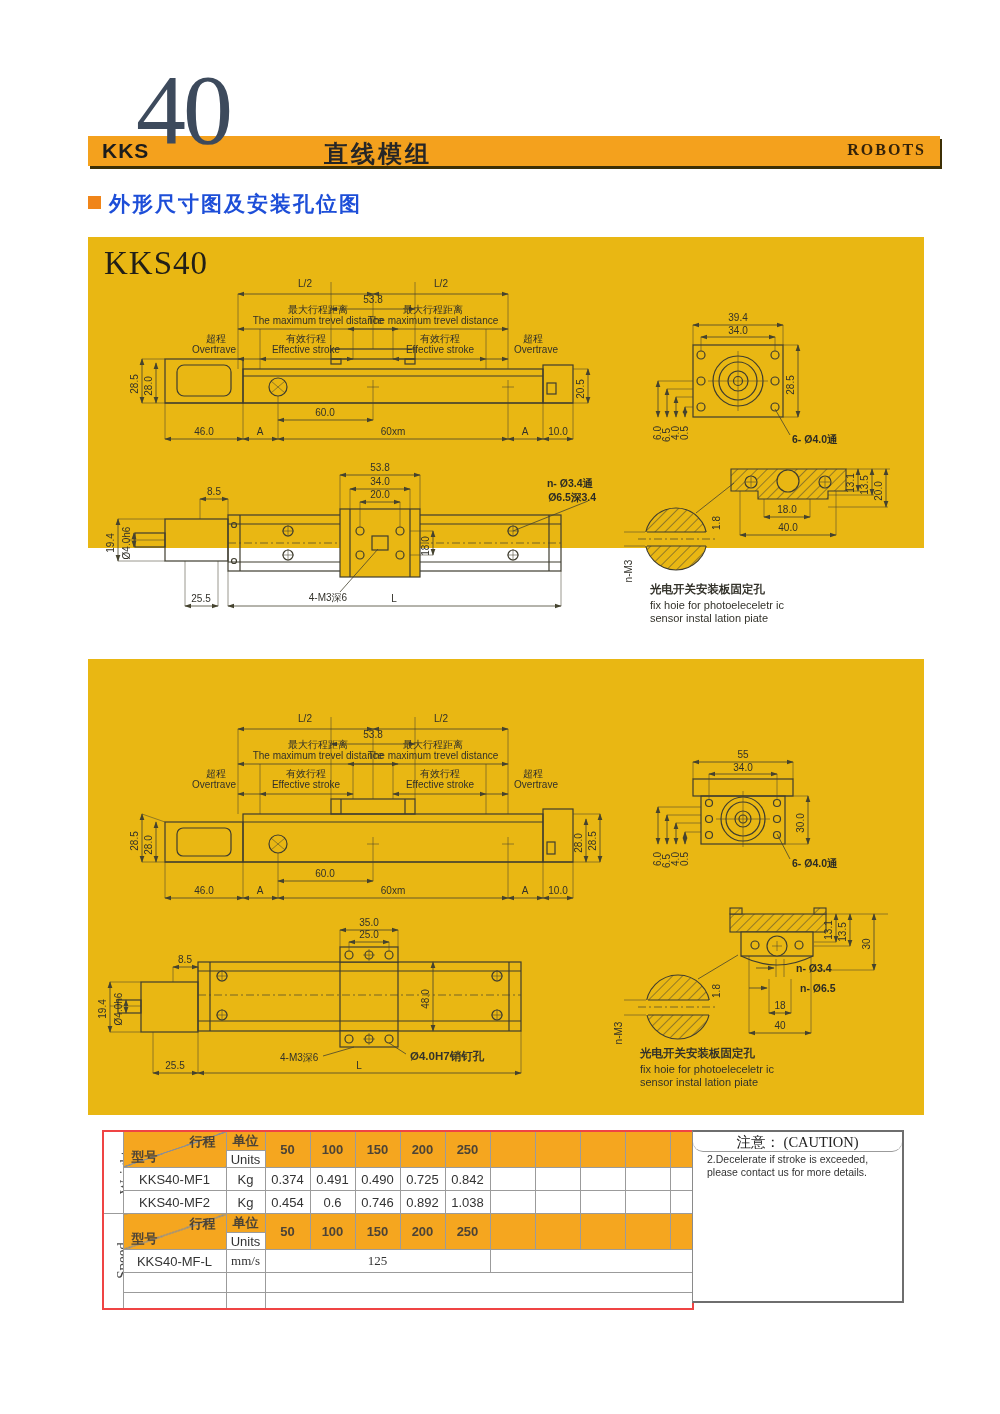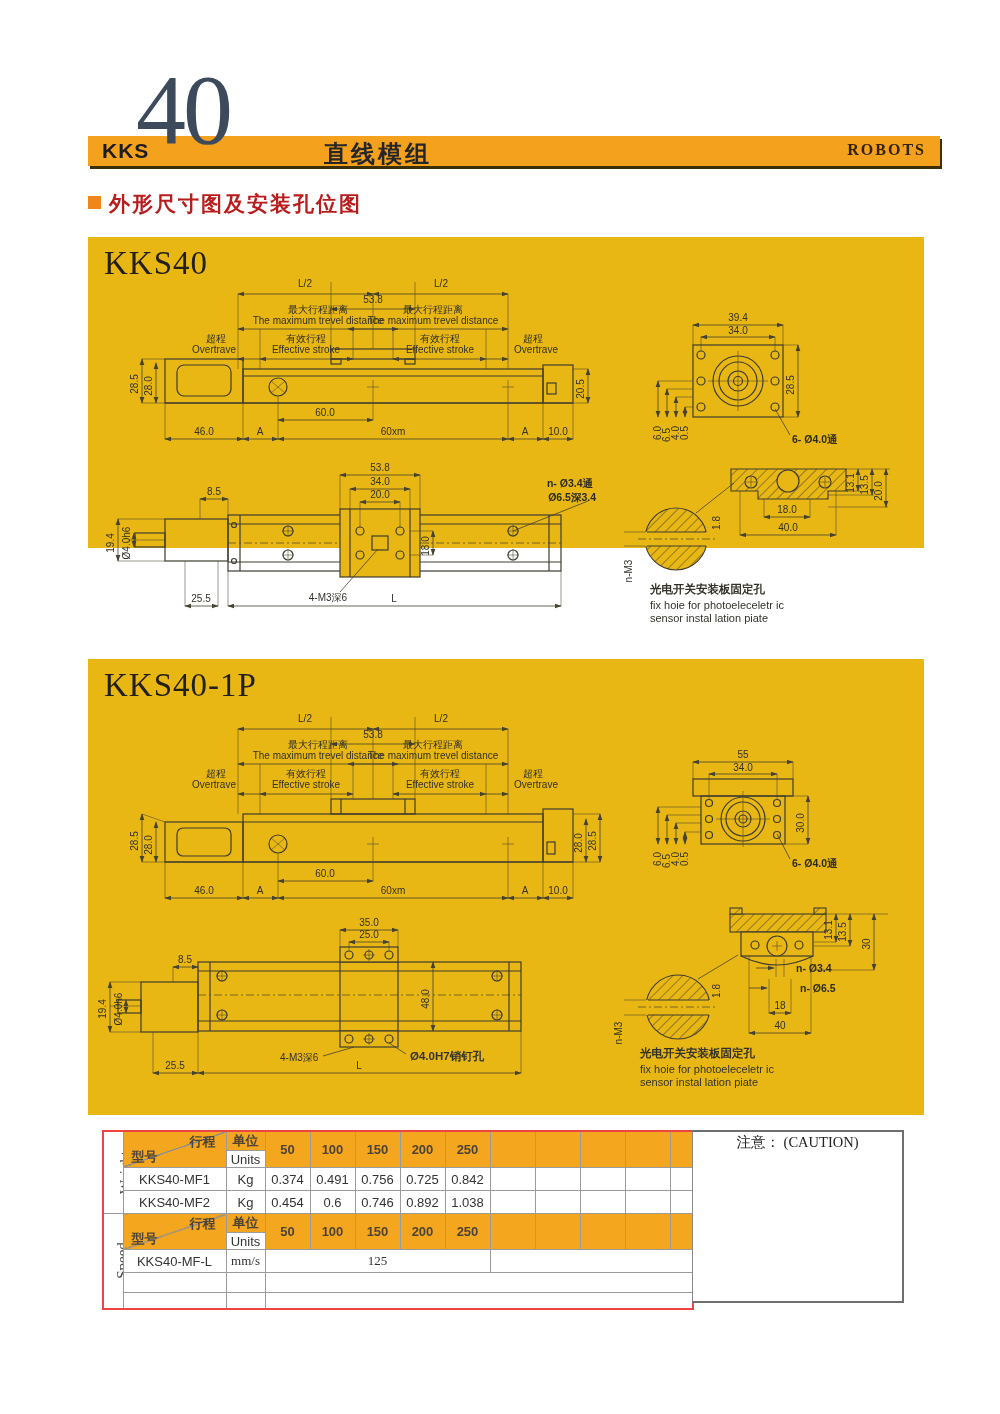--- a/index.html
+++ b/index.html
@@ -9,21 +9,21 @@
   #topbar{position:absolute;left:88px;top:136px;width:852px;height:30px;background:#f4a11d;
           box-shadow:2px 3px 0 #3c2f05;}
   #kks{position:absolute;left:14px;top:3px;font-size:21px;font-weight:600;color:#1c1c1c;letter-spacing:1px;}
   #bignum{position:absolute;left:136px;top:60px;font-family:"Liberation Serif",serif;font-size:100px;
           line-height:1;color:#3d4a5c;letter-spacing:-3px;}
   #product{position:absolute;left:236px;top:2px;font-size:24px;font-weight:bold;color:#262626;letter-spacing:3px;}
   #brand{position:absolute;right:14px;top:5px;font-family:"Liberation Serif",serif;font-size:16px;
          font-weight:bold;color:#33220a;letter-spacing:2px;}
   #sechead{position:absolute;left:88px;top:190px;height:24px;}
   #bullet{position:absolute;left:0;top:6px;width:13px;height:13px;background:#f08519;}
-  #sectitle{position:absolute;left:21px;top:0;font-size:21px;font-weight:bold;color:#b91c1c;letter-spacing:2px;white-space:nowrap;}
+  #sectitle{position:absolute;left:21px;top:0;font-size:21px;font-weight:bold;color:#1d4ed8;letter-spacing:2px;white-space:nowrap;}
   
   .panel{position:absolute;left:88px;width:836px;background:#e9b713;}
   #panel1{top:237px;height:311px;}
   #panel2{top:659px;height:456px;}
   .ptitle{position:absolute;left:16px;top:8px;font-family:"Liberation Serif",serif;font-size:33px;
           color:#221f17;letter-spacing:1px;z-index:2;}
   .draw{position:absolute;left:0;top:0;}
   
   .ol{fill:none;stroke:#3f3d2f;stroke-width:1.2px;}
   .olf{fill:#e9b713;stroke:#3f3d2f;stroke-width:1.2px;}
@@ -330,21 +330,20 @@
         <text class="dt" x="632" y="286" transform="rotate(-90 632 286)">1.8</text>
         <text class="dt" x="544" y="334" transform="rotate(-90 544 334)">n-M3</text>
         <text class="cpb" x="562" y="356">光电开关安装板固定孔</text>
         <text class="cap" x="562" y="372">fix hoie for photoeleceletr ic</text>
         <text class="cap" x="562" y="385">sensor instal lation piate</text>
       </g>
     </svg>
   </div>
 
   <div class="panel" id="panel2">
-    <div class="ptitle">KKS40-1P</div>
     <svg class="draw" width="836" height="456" viewBox="0 0 836 456">
       <defs>
         <marker id="a2" viewBox="0 0 10 10" refX="9" refY="5" markerWidth="9" markerHeight="9" orient="auto-start-reverse">
           <path d="M0,1.5 L10,5 L0,8.5 z" fill="#45432f"></path>
           </marker>
         <pattern id="h2" width="7" height="7" patternTransform="rotate(45)" patternUnits="userSpaceOnUse">
           <rect width="7" height="7" fill="#e9b713"></rect>
             <line x1="0" y1="0" x2="0" y2="7" stroke="#4a4533" stroke-width="1.1"></line>
           </pattern>
       </defs>
@@ -643,21 +642,21 @@
       <td class="or" rowspan="2"></td>
     </tr>
     <tr style="height:17px">
       <td>Units</td>
     </tr>
     <tr style="height:23px">
       <td class="model">KKS40-MF1</td>
       <td>Kg</td>
       <td>0.374</td>
       <td>0.491</td>
-      <td>0.756</td>
+      <td>0.490</td>
       <td>0.725</td>
       <td>0.842</td>
       <td></td>
           <td></td>
       <td></td>
           <td></td>
       <td></td>
     </tr>
     <tr style="height:23px">
       <td class="model">KKS40-MF2</td>
@@ -708,15 +707,16 @@
     <tr style="height:16px">
       <td></td>
       <td></td>
       <td colspan="10"></td>
     </tr>
   </tbody>
     </table>
 
   <div id="notes">
     <div class="nb" id="ntitle">注意：  (CAUTION)</div>
+    <div class="nb nen" style="height:36px">2.Decelerate if stroke is exceeded, please contact us for more details.</div>
   </div>
 
 </div>
 
 </body></html>

